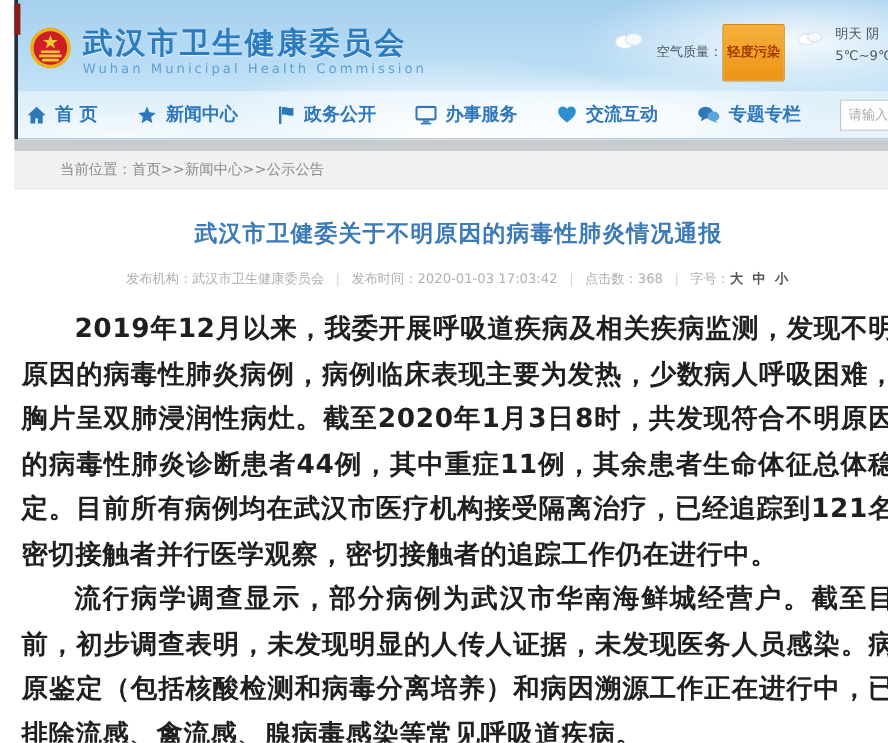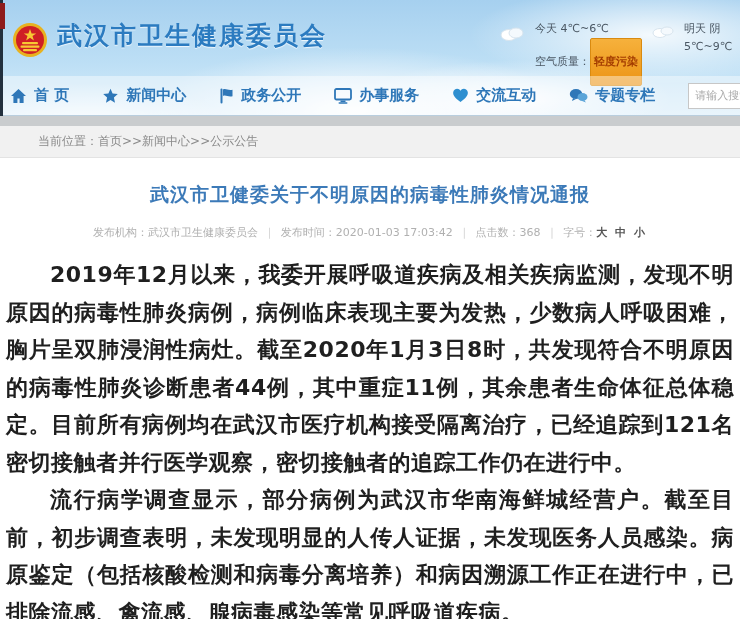--- a/index.html
+++ b/index.html
@@ -1,18 +1,18 @@
 <!DOCTYPE html>
 <html><head>
 <meta charset="utf-8">
 <style>
   * { margin:0; padding:0; box-sizing:border-box; }
   html,body { width:740px; height:619px; overflow:hidden; }
   body { font-family:"DejaVu Sans","Liberation Sans",sans-serif; background:#fff; }
-  .page { width:636px; height:619px; position:relative; }
+  .page { width:636px; height:619px; position:relative;margin-left:12px; }
 
   
   .sky {
     position:relative; width:740px; height:116px;
     background:
       radial-gradient(ellipse 300px 90px at 48% 95%, rgba(255,255,255,.95) 0%, rgba(255,255,255,0) 70%),
       radial-gradient(ellipse 260px 70px at 88% 30%, rgba(255,255,255,.85) 0%, rgba(255,255,255,0) 70%),
       radial-gradient(ellipse 200px 60px at 12% 108%, rgba(255,255,255,.8) 0%, rgba(255,255,255,0) 70%),
       radial-gradient(ellipse 220px 55px at 70% 85%, rgba(255,255,255,.9) 0%, rgba(255,255,255,0) 70%),
       linear-gradient(180deg,#a6d0ef 0%, #bddff5 55%, #d9edfa 100%);
@@ -80,33 +80,30 @@
       <svg class="emblem" viewBox="0 0 36 36">
         <circle cx="18" cy="18" r="17" fill="#e8b21f"></circle>
         <circle cx="18" cy="18" r="14" fill="#cf1f25"></circle>
         <polygon points="18,7 19.6,11.4 24.2,11.4 20.5,14.1 21.9,18.5 18,15.8 14.1,18.5 15.5,14.1 11.8,11.4 16.4,11.4" fill="#f7c833"></polygon>
         <rect x="10" y="20" width="16" height="2.2" rx="1" fill="#f7c833"></rect>
         <rect x="8.5" y="23.5" width="19" height="2.2" rx="1" fill="#f7c833"></rect>
         <rect x="11" y="27" width="14" height="2.2" rx="1" fill="#f7c833"></rect>
       </svg>
       <div>
         <div class="site-title">武汉市卫生健康委员会</div>
+        <div class="site-subtitle">Wuhan Municipal Health Commission</div>
       </div>
     </div>
 
     <div class="weather">
       <svg class="wicon" width="26" height="18" viewBox="0 0 26 18">
         <ellipse cx="10" cy="11" rx="8" ry="5.5" fill="#ffffff" stroke="#d7e4ee"></ellipse>
         <ellipse cx="17" cy="9" rx="7" ry="5" fill="#f4f9fd" stroke="#d7e4ee"></ellipse>
       </svg>
       <div class="col">
-        <div>
-          <span>今天</span>
-          <span>4℃~6℃</span>
-        </div>
         <div>
           <span>空气质量：</span><span class="aq-badge">轻度污染</span>
         </div>
       </div>
       <svg class="wicon" width="22" height="14" viewBox="0 0 22 14">
         <ellipse cx="8" cy="9" rx="7" ry="4.5" fill="#ffffff" stroke="#d7e4ee"></ellipse>
         <ellipse cx="15" cy="7" rx="6" ry="4" fill="#f4f9fd" stroke="#d7e4ee"></ellipse>
       </svg>
       <div class="col">
         <div>

